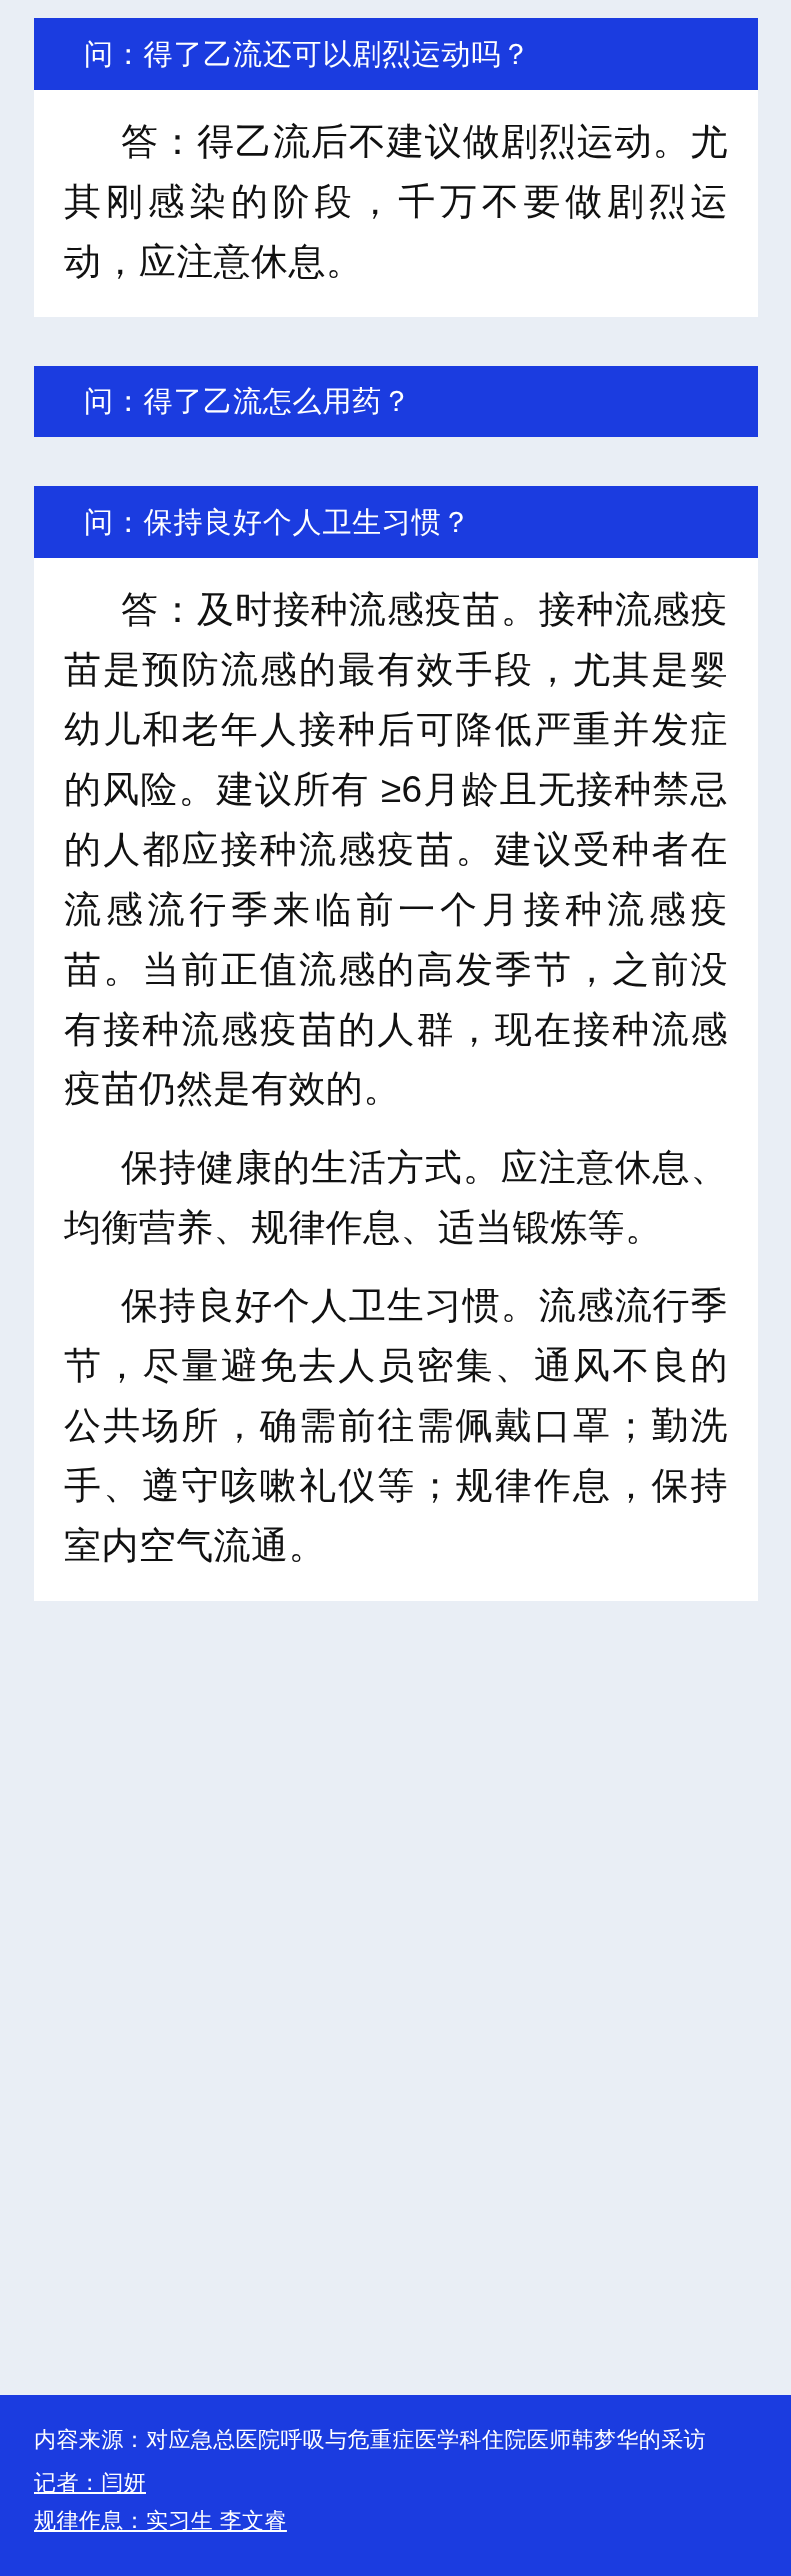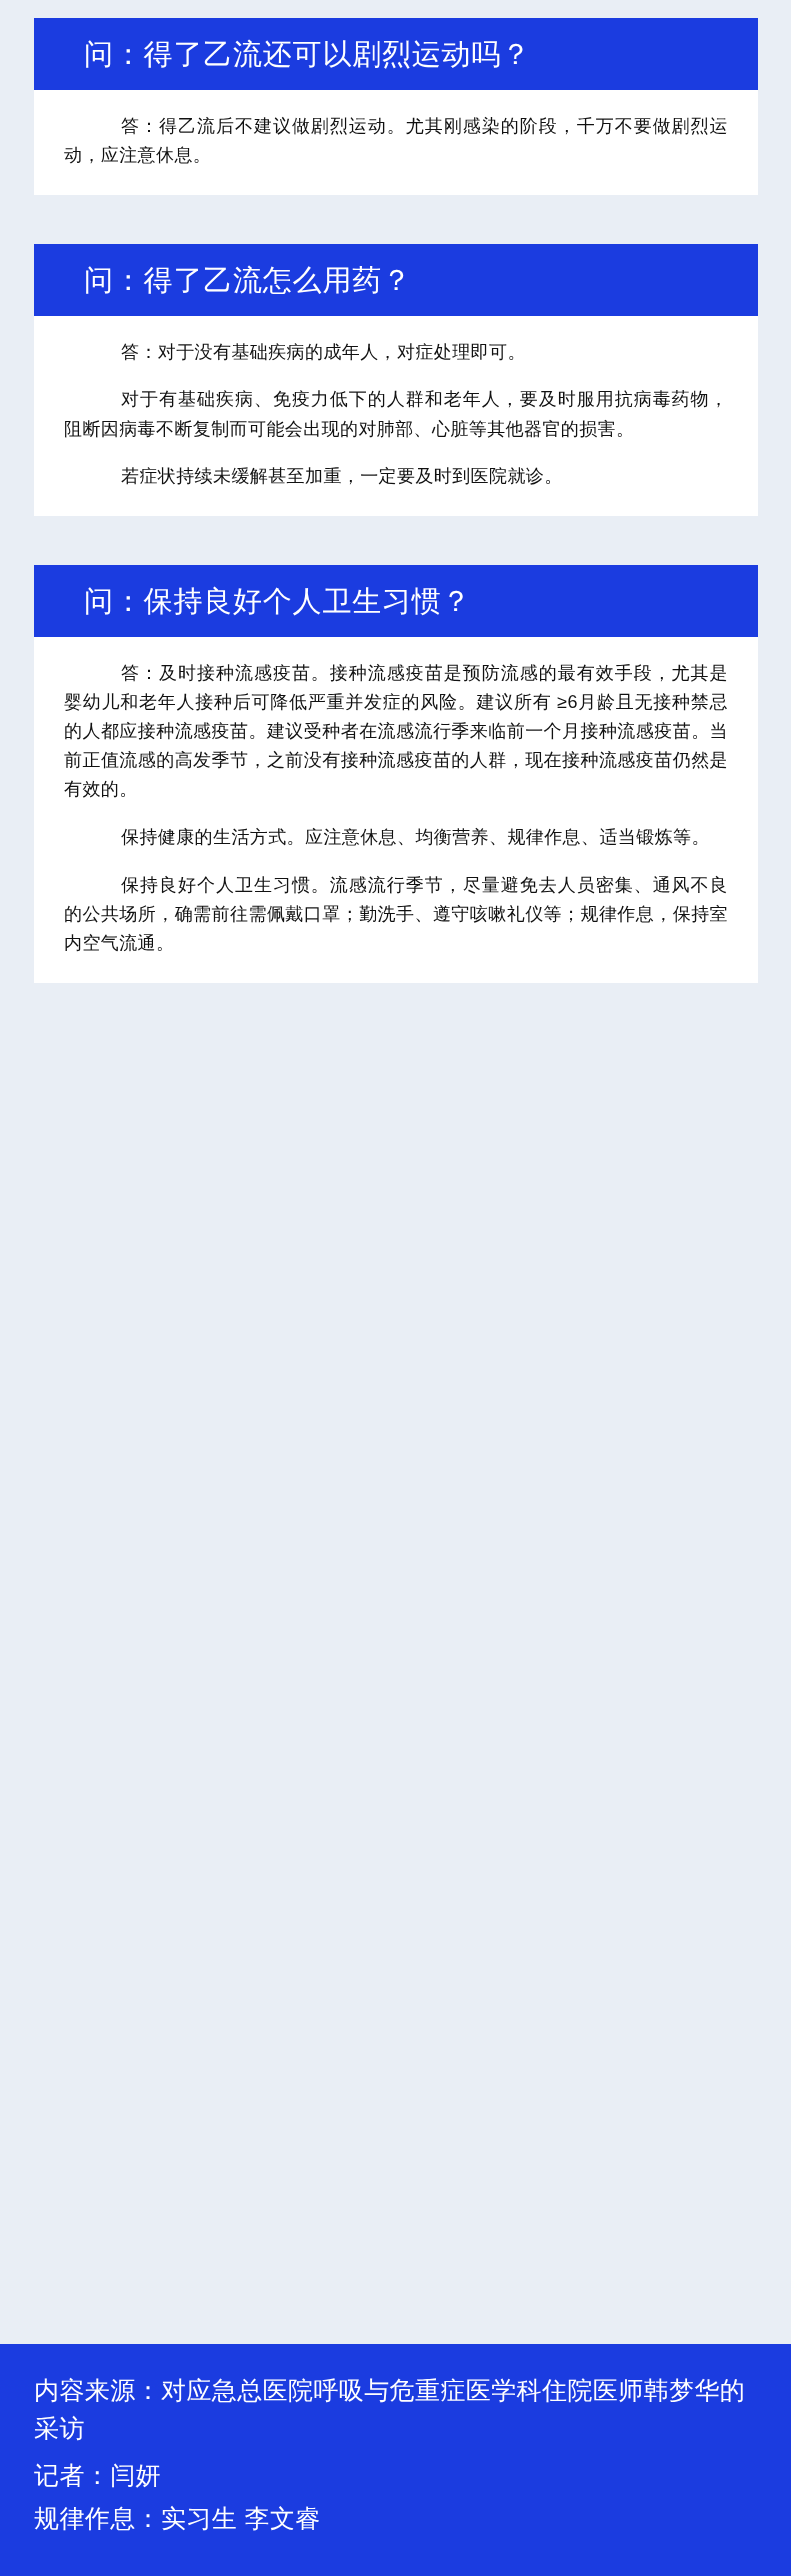--- a/index.html
+++ b/index.html
@@ -34,73 +34,69 @@
     line-height: 1.2;
     padding: 18.4px 25px 18.4px 50px;
     letter-spacing: 0.8px;
     font-weight: 400;
   }
   .a-body {
     background: #ffffff;
     padding: 22px 30px 25px 30px;
   }
   .a-para {
-    font-size: 18px;
+    font-size: 37px;
     line-height: 1.62;
     color: #111111;
     text-indent: 57px;
     margin: 0 0 18.4px 0;
     letter-spacing: 0.4px;
     text-align: justify;
   }
   .a-para:last-child {
     margin-bottom: 0;
   }
   .footer {
     background: #1b3ce0;
     color: #ffffff;
     margin-top: auto;
     padding: 28.5px 34px 34px 34px;
     box-sizing: border-box;
     width: 792px;
   }
   .footer-line {
-    font-size: 25px;
+    font-size: 22px;
     line-height: 1.5;
     letter-spacing: 0.4px;
   }
   .footer-source {
     margin-bottom: 10px;
   }
   .footer-credit {
     margin-bottom: 5px;
+    text-decoration: underline;
   }
   .spacer-bottom {
     height: 8.4px;
   }
 </style>
 </head>
 <body>
 
 <div class="page">
 
   <div class="qa-block">
     <div class="q-bar">问：得了乙流还可以剧烈运动吗？</div>
     <div class="a-body">
       <p class="a-para">答：得乙流后不建议做剧烈运动。尤其刚感染的阶段，千万不要做剧烈运动，应注意休息。</p>
     </div>
   </div>
 
   <div class="qa-block">
     <div class="q-bar">问：得了乙流怎么用药？</div>
-    <div class="a-body">
-      <p class="a-para">答：对于没有基础疾病的成年人，对症处理即可。</p>
-      <p class="a-para">对于有基础疾病、免疫力低下的人群和老年人，要及时服用抗病毒药物，阻断因病毒不断复制而可能会出现的对肺部、心脏等其他器官的损害。</p>
-      <p class="a-para">若症状持续未缓解甚至加重，一定要及时到医院就诊。</p>
-    </div>
   </div>
 
   <div class="qa-block">
     <div class="q-bar">问：保持良好个人卫生习惯？</div>
     <div class="a-body">
       <p class="a-para">答：及时接种流感疫苗。接种流感疫苗是预防流感的最有效手段，尤其是婴幼儿和老年人接种后可降低严重并发症的风险。建议所有 ≥6月龄且无接种禁忌的人都应接种流感疫苗。建议受种者在流感流行季来临前一个月接种流感疫苗。当前正值流感的高发季节，之前没有接种流感疫苗的人群，现在接种流感疫苗仍然是有效的。</p>
       <p class="a-para">保持健康的生活方式。应注意休息、均衡营养、规律作息、适当锻炼等。</p>
       <p class="a-para">保持良好个人卫生习惯。流感流行季节，尽量避免去人员密集、通风不良的公共场所，确需前往需佩戴口罩；勤洗手、遵守咳嗽礼仪等；规律作息，保持室内空气流通。</p>
     </div>
   </div>

